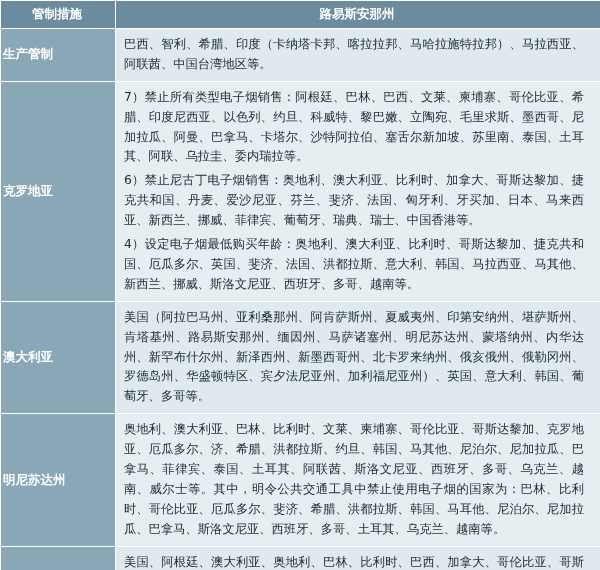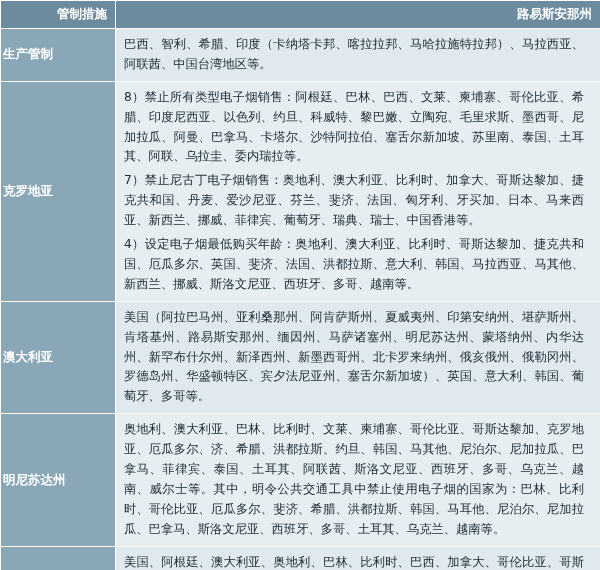--- a/index.html
+++ b/index.html
@@ -24,21 +24,21 @@
     table-layout: fixed;
   }
   table.reg-table col.c1 { width: 115px; }
   table.reg-table col.c2 { width: 485px; }
 
   th.head-cell {
     background: #6d8b9e;
     color: #ffffff;
     font-weight: bold;
     font-size: 12.5px;
-    text-align: right;
+    text-align: center;
     padding: 5px 8px 5px 6px;
     border: 1px solid #ffffff;
     vertical-align: middle;
     line-height: 1.35;
   }
   td.label-cell {
     background: #8aa7b8;
     color: #ffffff;
     font-weight: bold;
     font-size: 12.5px;
@@ -86,29 +86,29 @@
     <tbody>
       <tr>
         <td class="label-cell">生产管制</td>
         <td class="body-cell">
           <p>巴西、智利、希腊、印度（卡纳塔卡邦、喀拉拉邦、马哈拉施特拉邦）、马拉西亚、阿联茜、中国台湾地区等。</p>
         </td>
       </tr>
       <tr>
         <td class="label-cell">克罗地亚</td>
         <td class="body-cell alt">
-          <p>8）禁止所有类型电子烟销售：阿根廷、巴林、巴西、文莱、柬埔寨、哥伦比亚、希腊、印度尼西亚、以色列、约旦、科威特、黎巴嫩、立陶宛、毛里求斯、墨西哥、尼加拉瓜、阿曼、巴拿马、卡塔尔、沙特阿拉伯、塞舌尔新加坡、苏里南、泰国、土耳其、阿联、乌拉圭、委内瑞拉等。</p>
-          <p>7）禁止尼古丁电子烟销售：奥地利、澳大利亚、比利时、加拿大、哥斯达黎加、捷克共和国、丹麦、爱沙尼亚、芬兰、斐济、法国、匈牙利、牙买加、日本、马来西亚、新西兰、挪威、菲律宾、葡萄牙、瑞典、瑞士、中国香港等。</p>
+          <p>7）禁止所有类型电子烟销售：阿根廷、巴林、巴西、文莱、柬埔寨、哥伦比亚、希腊、印度尼西亚、以色列、约旦、科威特、黎巴嫩、立陶宛、毛里求斯、墨西哥、尼加拉瓜、阿曼、巴拿马、卡塔尔、沙特阿拉伯、塞舌尔新加坡、苏里南、泰国、土耳其、阿联、乌拉圭、委内瑞拉等。</p>
+          <p>6）禁止尼古丁电子烟销售：奥地利、澳大利亚、比利时、加拿大、哥斯达黎加、捷克共和国、丹麦、爱沙尼亚、芬兰、斐济、法国、匈牙利、牙买加、日本、马来西亚、新西兰、挪威、菲律宾、葡萄牙、瑞典、瑞士、中国香港等。</p>
           <p>4）设定电子烟最低购买年龄：奥地利、澳大利亚、比利时、哥斯达黎加、捷克共和国、厄瓜多尔、英国、斐济、法国、洪都拉斯、意大利、韩国、马拉西亚、马其他、新西兰、挪威、斯洛文尼亚、西班牙、多哥、越南等。</p>
         </td>
       </tr>
       <tr>
         <td class="label-cell">澳大利亚</td>
         <td class="body-cell">
-          <p>美国（阿拉巴马州、亚利桑那州、阿肯萨斯州、夏威夷州、印第安纳州、堪萨斯州、肯塔基州、路易斯安那州、缅因州、马萨诸塞州、明尼苏达州、蒙塔纳州、内华达州、新罕布什尔州、新泽西州、新墨西哥州、北卡罗来纳州、俄亥俄州、俄勒冈州、罗德岛州、华盛顿特区、宾夕法尼亚州、塞舌尔新加坡）、英国、意大利、韩国、葡萄牙、多哥等。</p>
+          <p>美国（阿拉巴马州、亚利桑那州、阿肯萨斯州、夏威夷州、印第安纳州、堪萨斯州、肯塔基州、路易斯安那州、缅因州、马萨诸塞州、明尼苏达州、蒙塔纳州、内华达州、新罕布什尔州、新泽西州、新墨西哥州、北卡罗来纳州、俄亥俄州、俄勒冈州、罗德岛州、华盛顿特区、宾夕法尼亚州、加利福尼亚州）、英国、意大利、韩国、葡萄牙、多哥等。</p>
         </td>
       </tr>
       <tr>
         <td class="label-cell">明尼苏达州</td>
         <td class="body-cell alt">
           <p>奥地利、澳大利亚、巴林、比利时、文莱、柬埔寨、哥伦比亚、哥斯达黎加、克罗地亚、厄瓜多尔、济、希腊、洪都拉斯、约旦、韩国、马其他、尼泊尔、尼加拉瓜、巴拿马、菲律宾、泰国、土耳其、阿联茜、斯洛文尼亚、西班牙、多哥、乌克兰、越南、威尔士等。其中，明令公共交通工具中禁止使用电子烟的国家为：巴林、比利时、哥伦比亚、厄瓜多尔、斐济、希腊、洪都拉斯、韩国、马耳他、尼泊尔、尼加拉瓜、巴拿马、斯洛文尼亚、西班牙、多哥、土耳其、乌克兰、越南等。</p>
         </td>
       </tr>
       <tr>
         <td class="label-cell">包装标示以及广告赞助管制</td>

